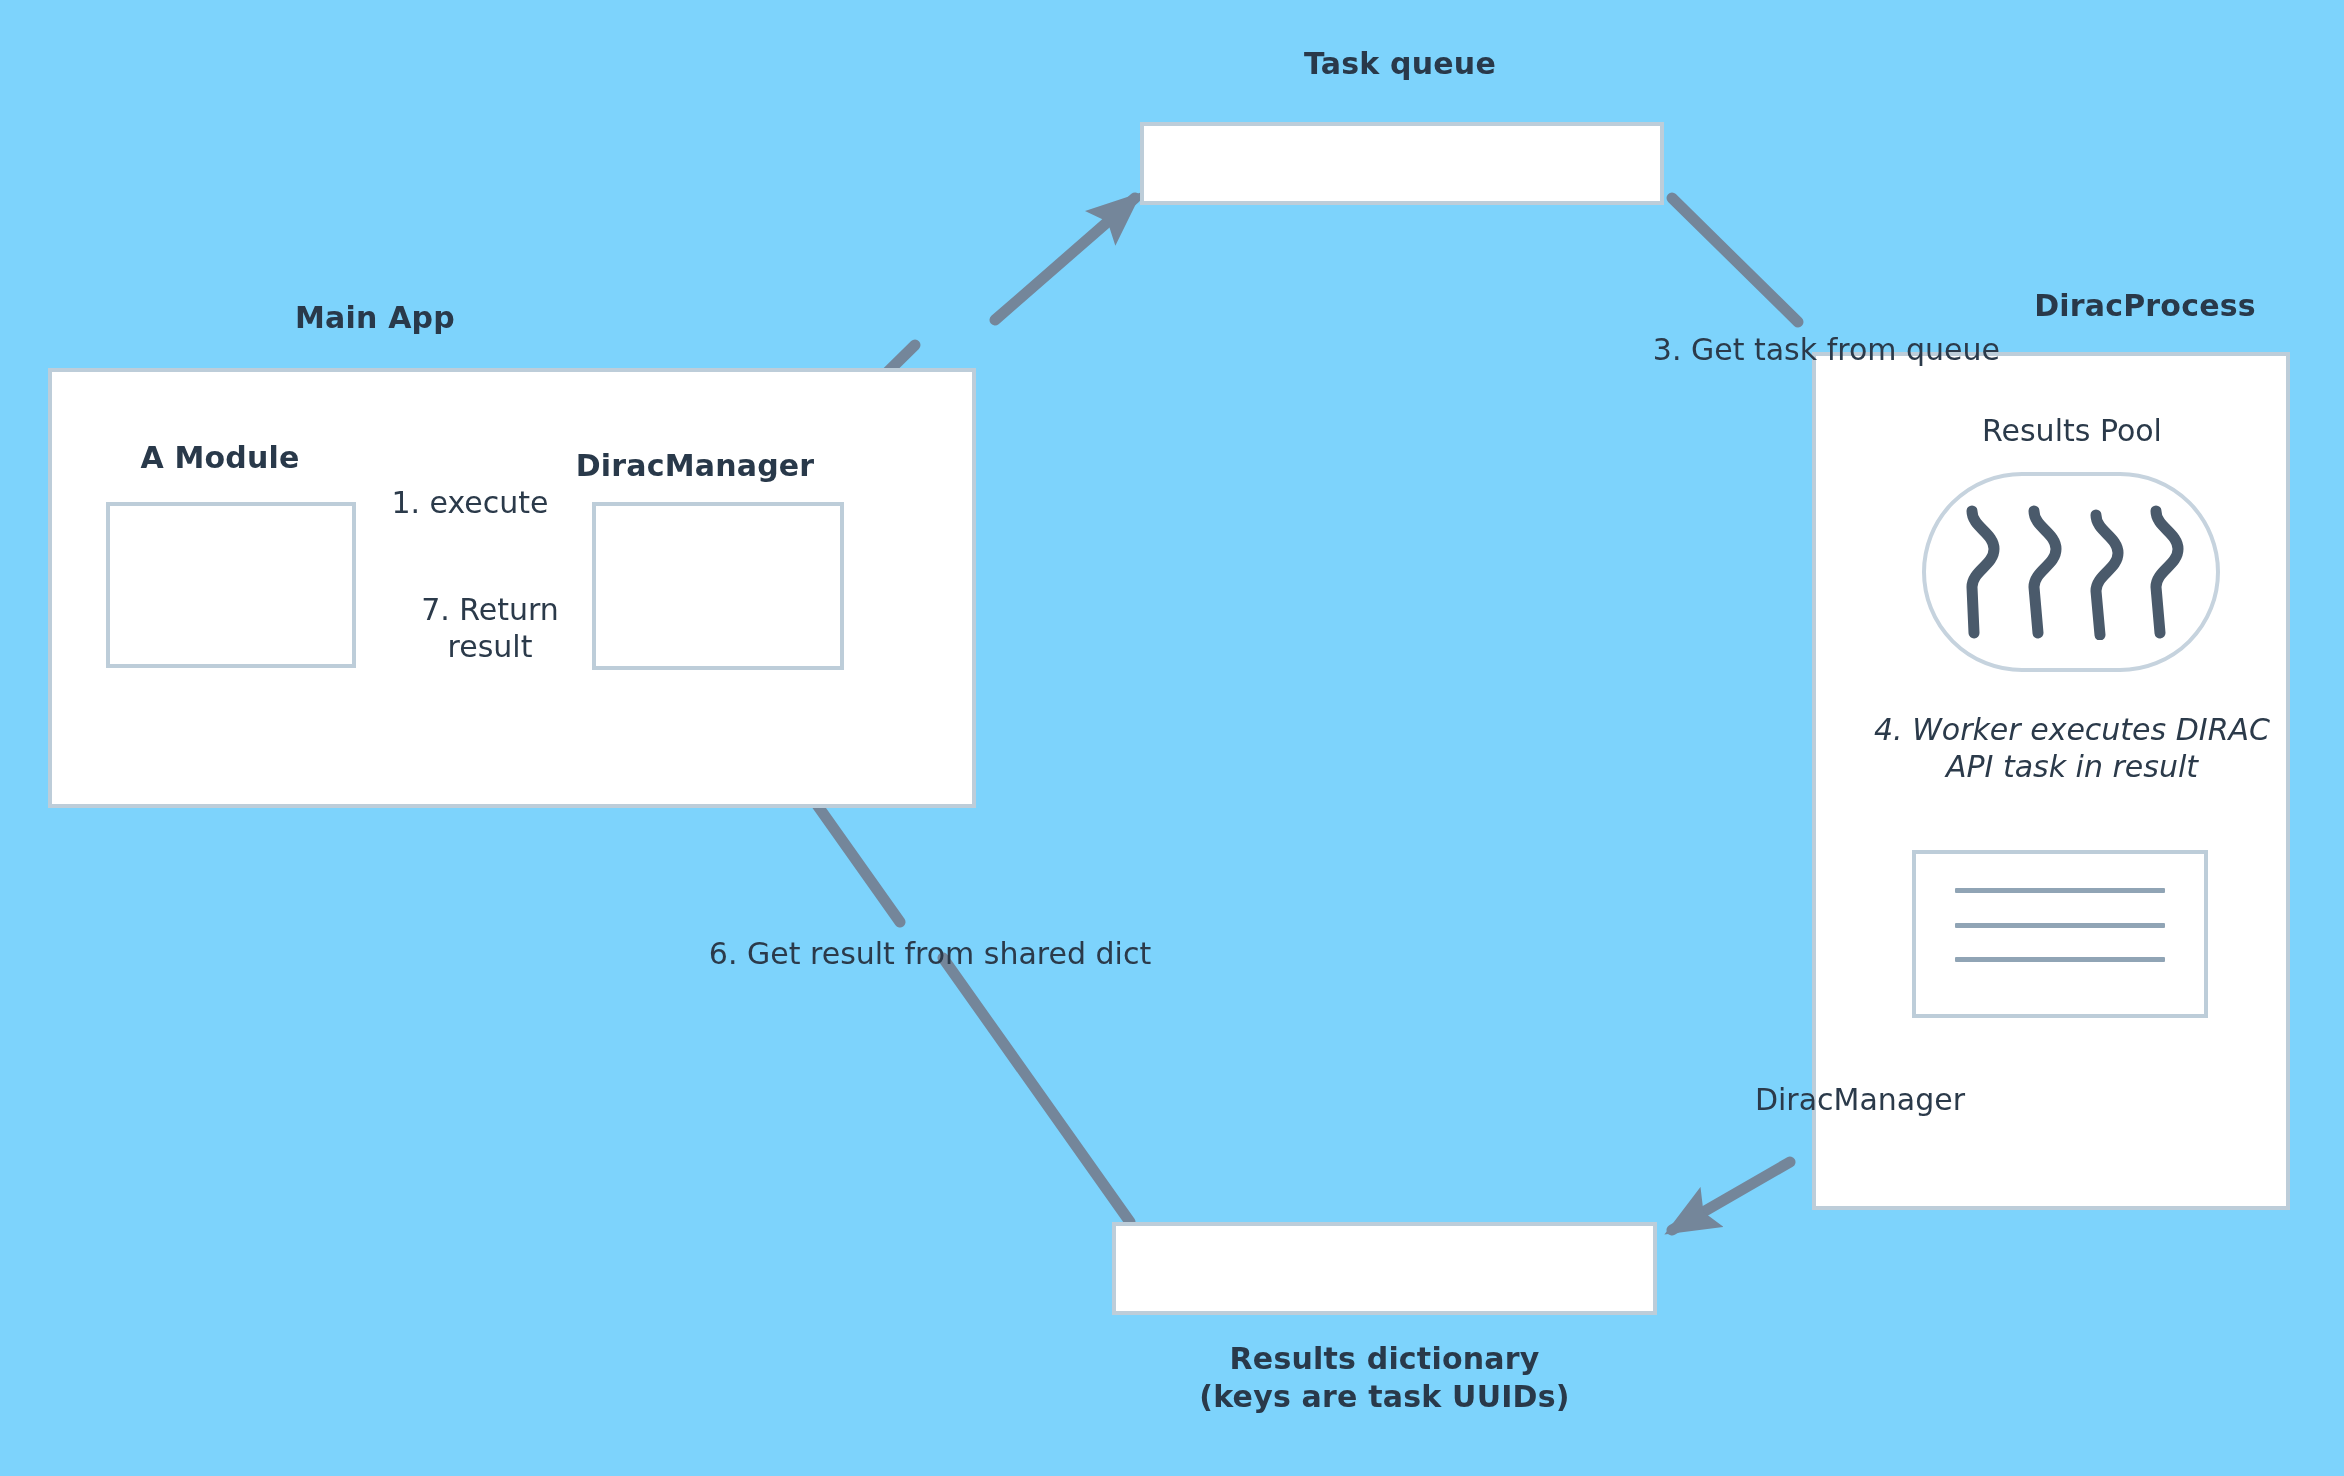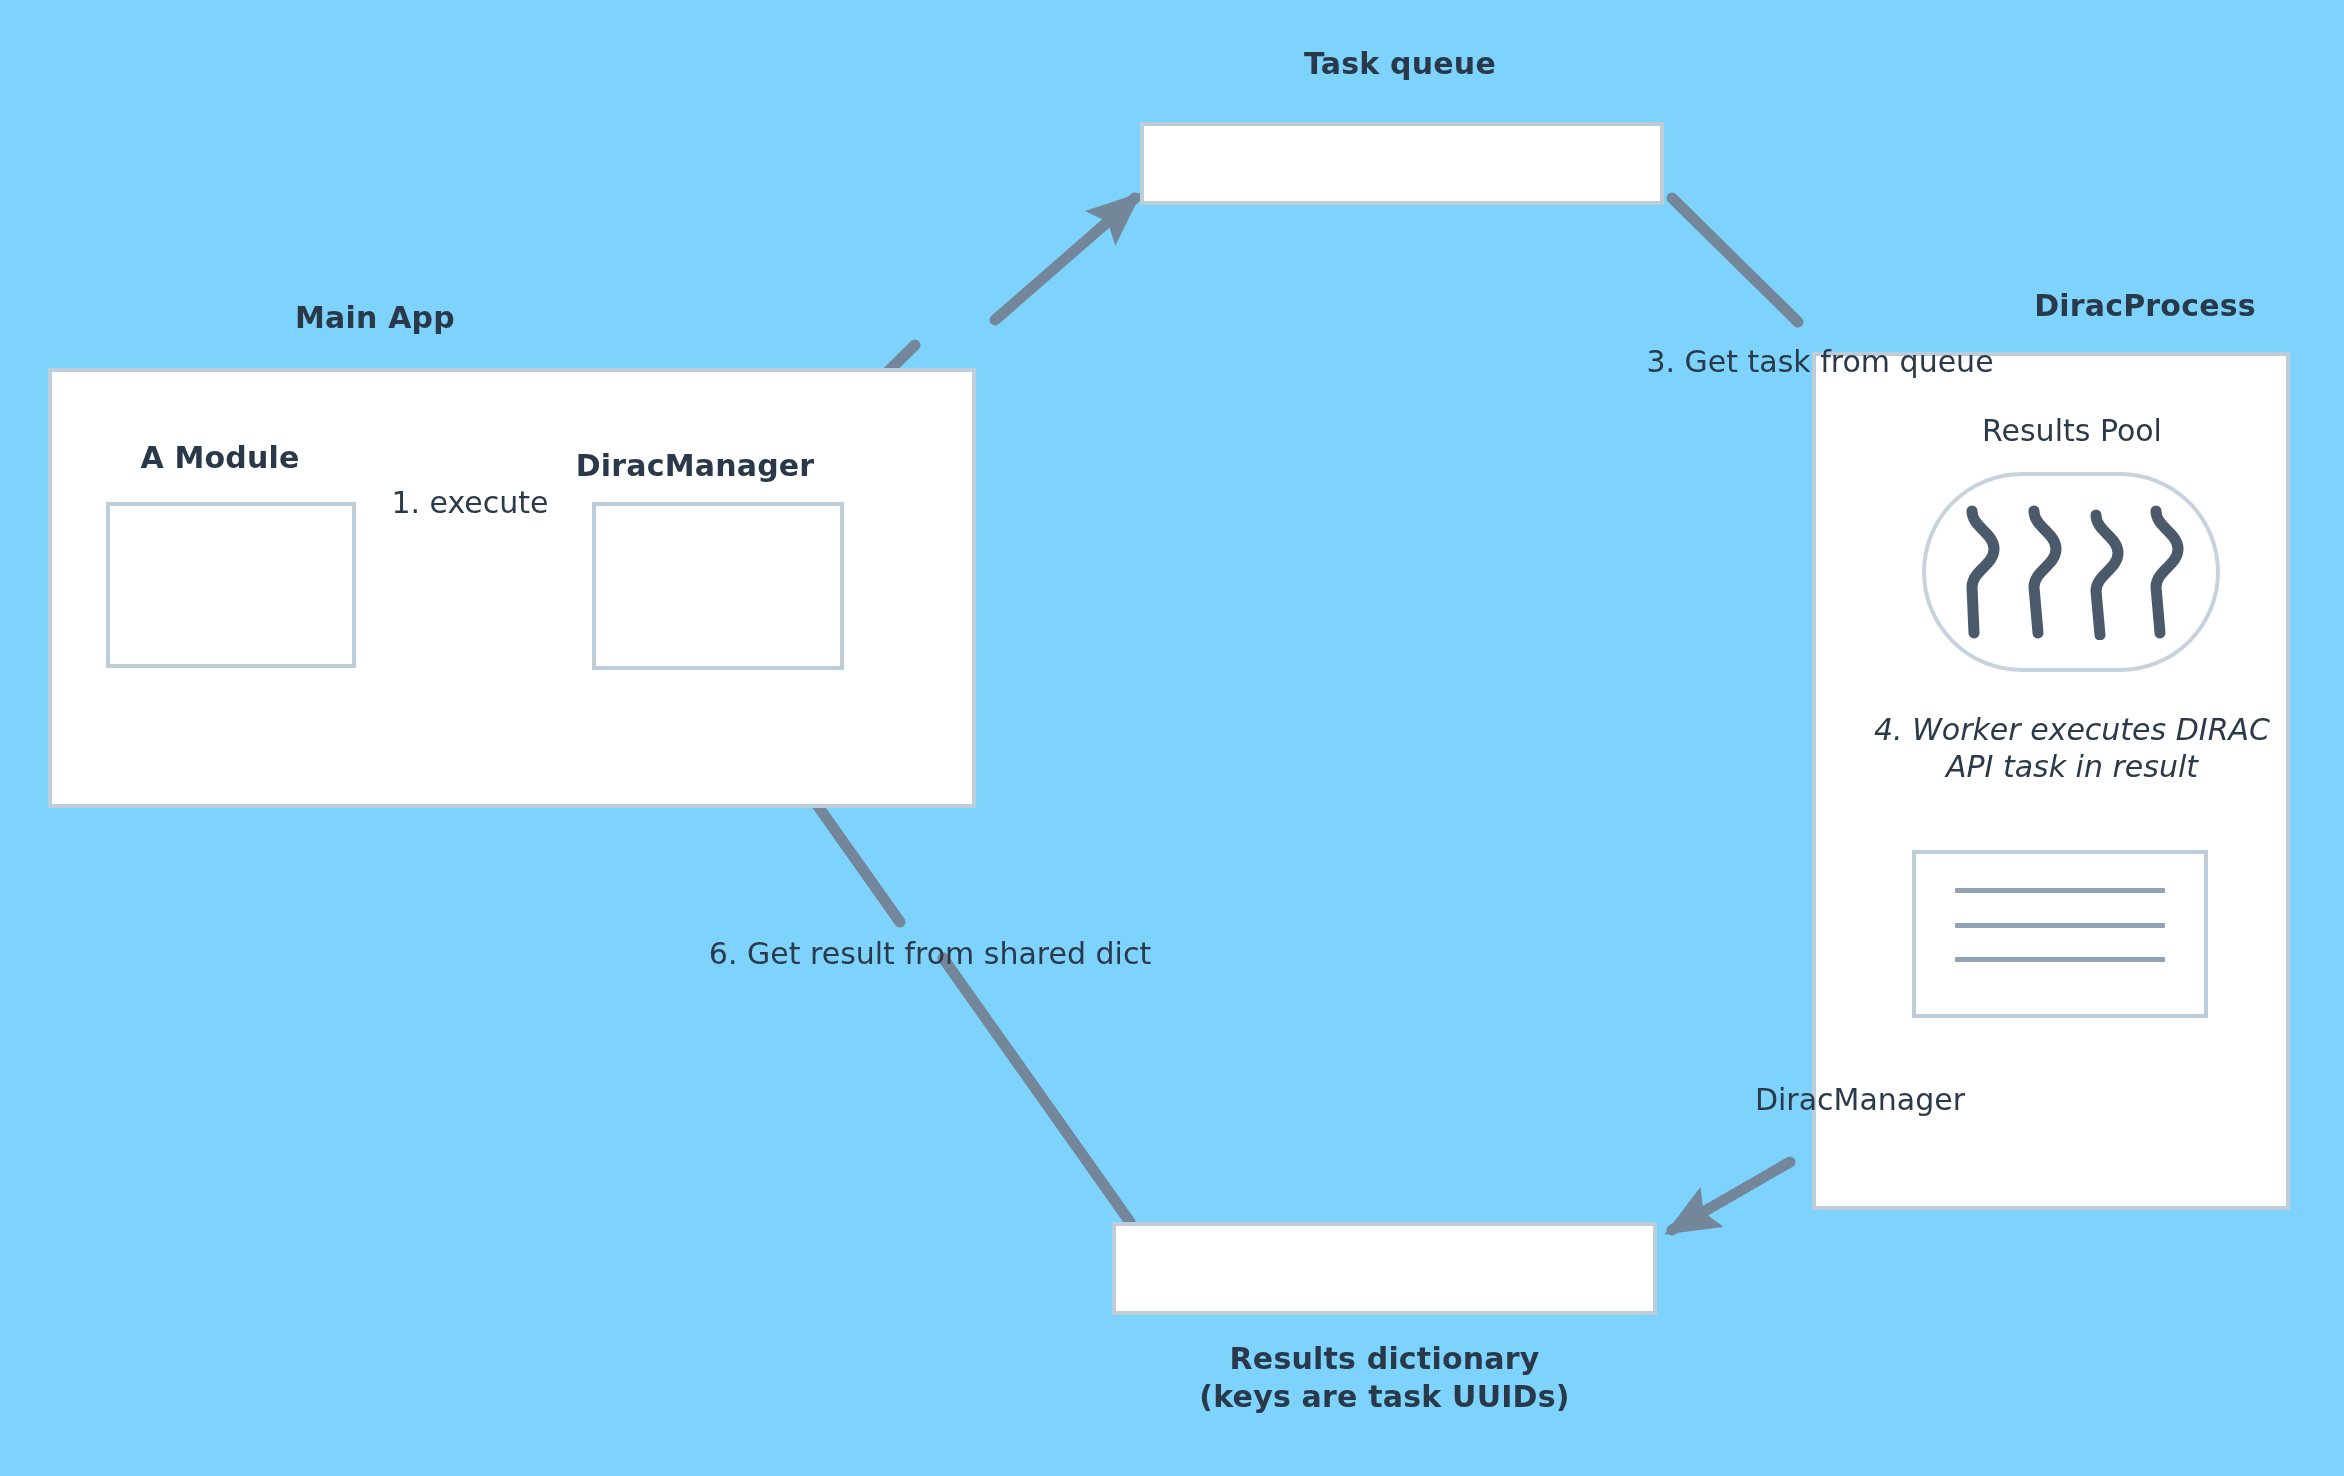--- a/index.html
+++ b/index.html
@@ -120,26 +120,30 @@
   <div class="container-box" style="left:48px; top:368px; width:928px; height:440px;"></div>
 
   <div class="title-bold" style="left:90px; top:440px; width:260px;">A Module</div>
   <div class="box" style="left:106px; top:502px; width:250px; height:166px;"></div>
 
   <div class="title-bold" style="left:570px; top:448px; width:250px;">DiracManager</div>
   <div class="box" style="left:592px; top:502px; width:252px; height:168px;"></div>
 
   <div class="label-plain" style="left:330px; top:485px; width:280px;">1. execute</div>
 
+  <div class="label-wrap" style="left:380px; top:592px; width:220px;">
+    <div>7. Return</div>
+    <div>result</div>
+  </div>
 
 
   <div class="title-bold" style="left:2000px; top:288px; width:290px;">DiracProcess</div>
   <div class="container-box" style="left:1812px; top:352px; width:478px; height:858px;"></div>
 
-  <div class="label-plain" style="left:1640px; top:344px; width:360px;">3. Get task from queue</div>
+  <div class="label-plain" style="left:1640px; top:332px; width:360px;text-align:right;">3. Get task from queue</div>
 
   <div class="label-plain" style="left:1952px; top:413px; width:240px;">Results Pool</div>
   <div class="pool-oval" style="left:1922px; top:472px; width:298px; height:200px;"></div>
 
   <svg style="position:absolute; left:1958px; top:505px; width:226px; height:135px;" viewBox="0 0 226 135">
     <g stroke="#4a5a6b" stroke-width="11" fill="none" stroke-linecap="round" stroke-linejoin="round">
       <path d="M14 6 C14 22, 36 28, 36 44 C36 60, 14 66, 14 82 L16 128"></path>
       <path d="M76 6 C76 22, 98 28, 98 44 C98 60, 76 66, 76 82 L80 128"></path>
       <path d="M138 10 C138 26, 160 32, 160 48 C160 64, 138 70, 138 86 L142 130"></path>
       <path d="M198 6 C198 22, 220 28, 220 44 C220 60, 198 66, 198 82 L202 128"></path>

